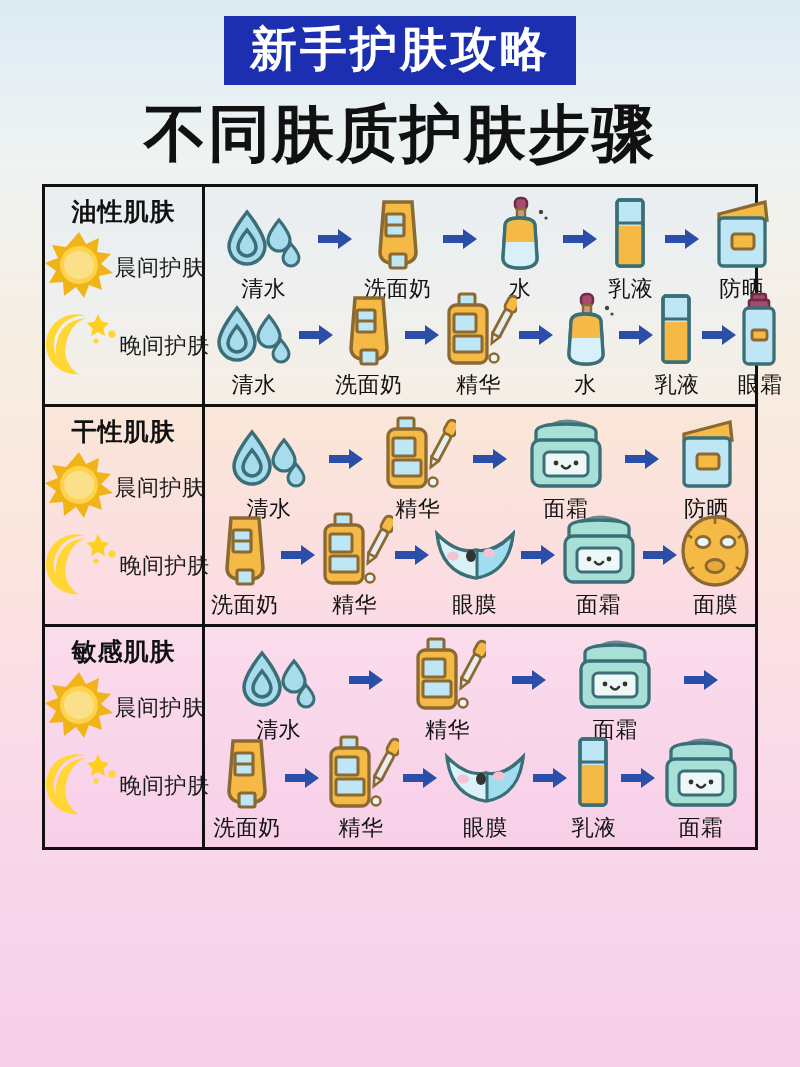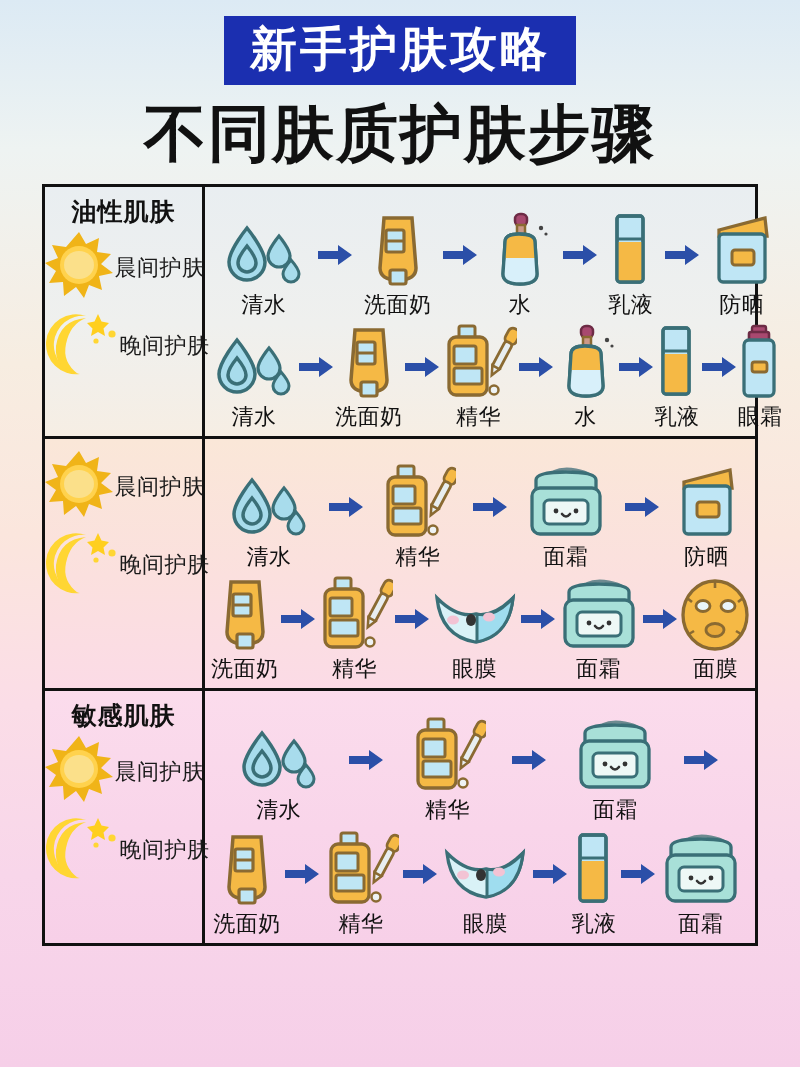--- a/index.html
+++ b/index.html
@@ -56,21 +56,21 @@
   
   .cards {
     margin: 0 42px;
     border: 3px solid #111111;
     box-sizing: border-box;
   }
   .card {
     display: flex;
     border-bottom: 3px solid #111111;
     box-sizing: border-box;
-    height: 252px;
+    height: 220px;
   }
   .card:last-child { border-bottom: none; }
 
   .card.oily   { background: linear-gradient(180deg, #e9eef1 0%, #eff0ee 55%, #f6eee4 100%); }
   .card.dry    { background: linear-gradient(180deg, #fae7d8 0%, #fbe0de 55%, #fbdbe6 100%); }
   .card.sens   { background: linear-gradient(180deg, #fbdcec 0%, #f9d5ea 55%, #f7d0e8 100%); }
 
   .card-label {
     width: 160px;
     flex: 0 0 160px;
@@ -362,20 +362,21 @@
                 <rect x="14" y="38" width="15" height="10" rx="2.5" fill="#f5b945" stroke="#8a6a32" stroke-width="2.8"></rect>
               </svg>
             </div>
             <div class="step-name">眼霜</div>
           </div>
         </div>
       </div>
     </div>
     <div class="card dry">
       <div class="card-label">
+        <div class="skin-type">干性肌肤</div>
         <div class="time-block">
           <div><svg width="72" height="70" viewBox="0 0 72 70">
               <g>
                 <path d="M36 2 L43 14 L56 8 L54 22 L68 24 L58 34 L70 43 L56 46 L59 60 L46 55 L41 68 L33 57 L21 66 L20 52 L6 53 L13 41 L2 33 L15 28 L9 15 L23 17 Z" fill="#f0b418"></path>
                 <circle cx="36" cy="35" r="19" fill="#ffd24d"></circle>
                 <ellipse cx="36" cy="35" rx="15" ry="14" fill="#fbe08a"></ellipse>
               </g>
             </svg></div>
           <div class="time-label">晨间护肤</div>
         </div>

